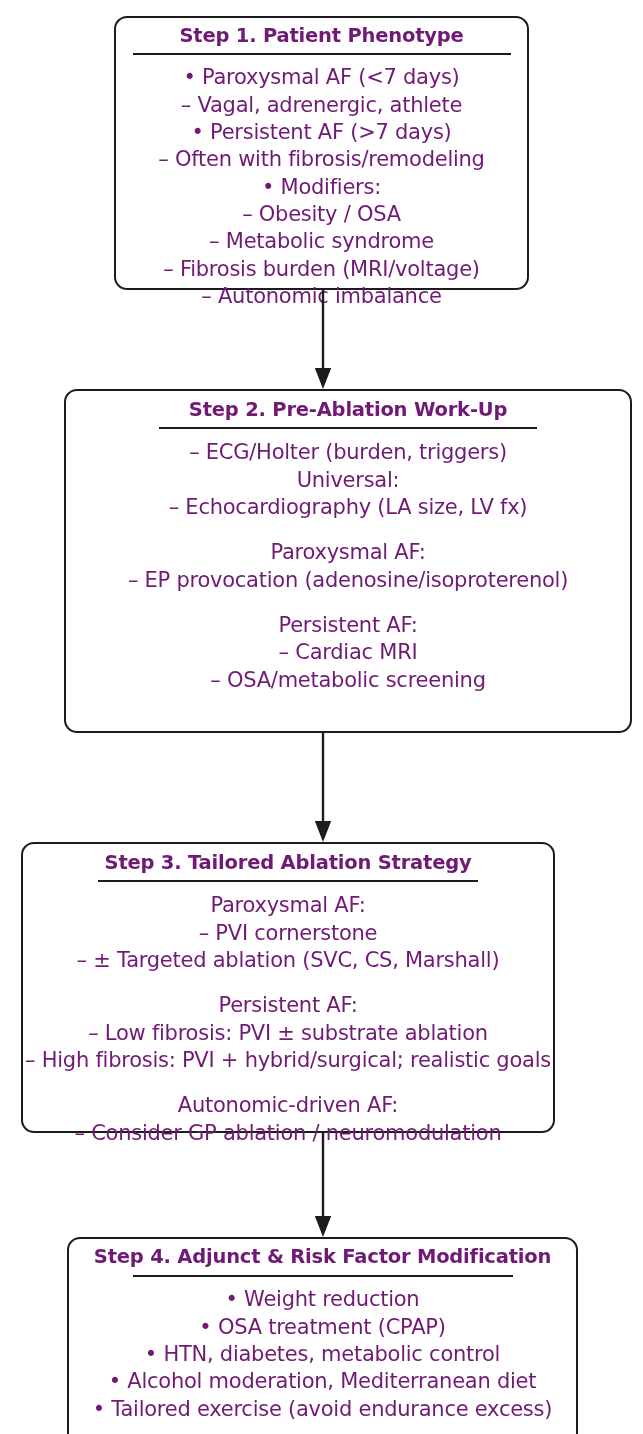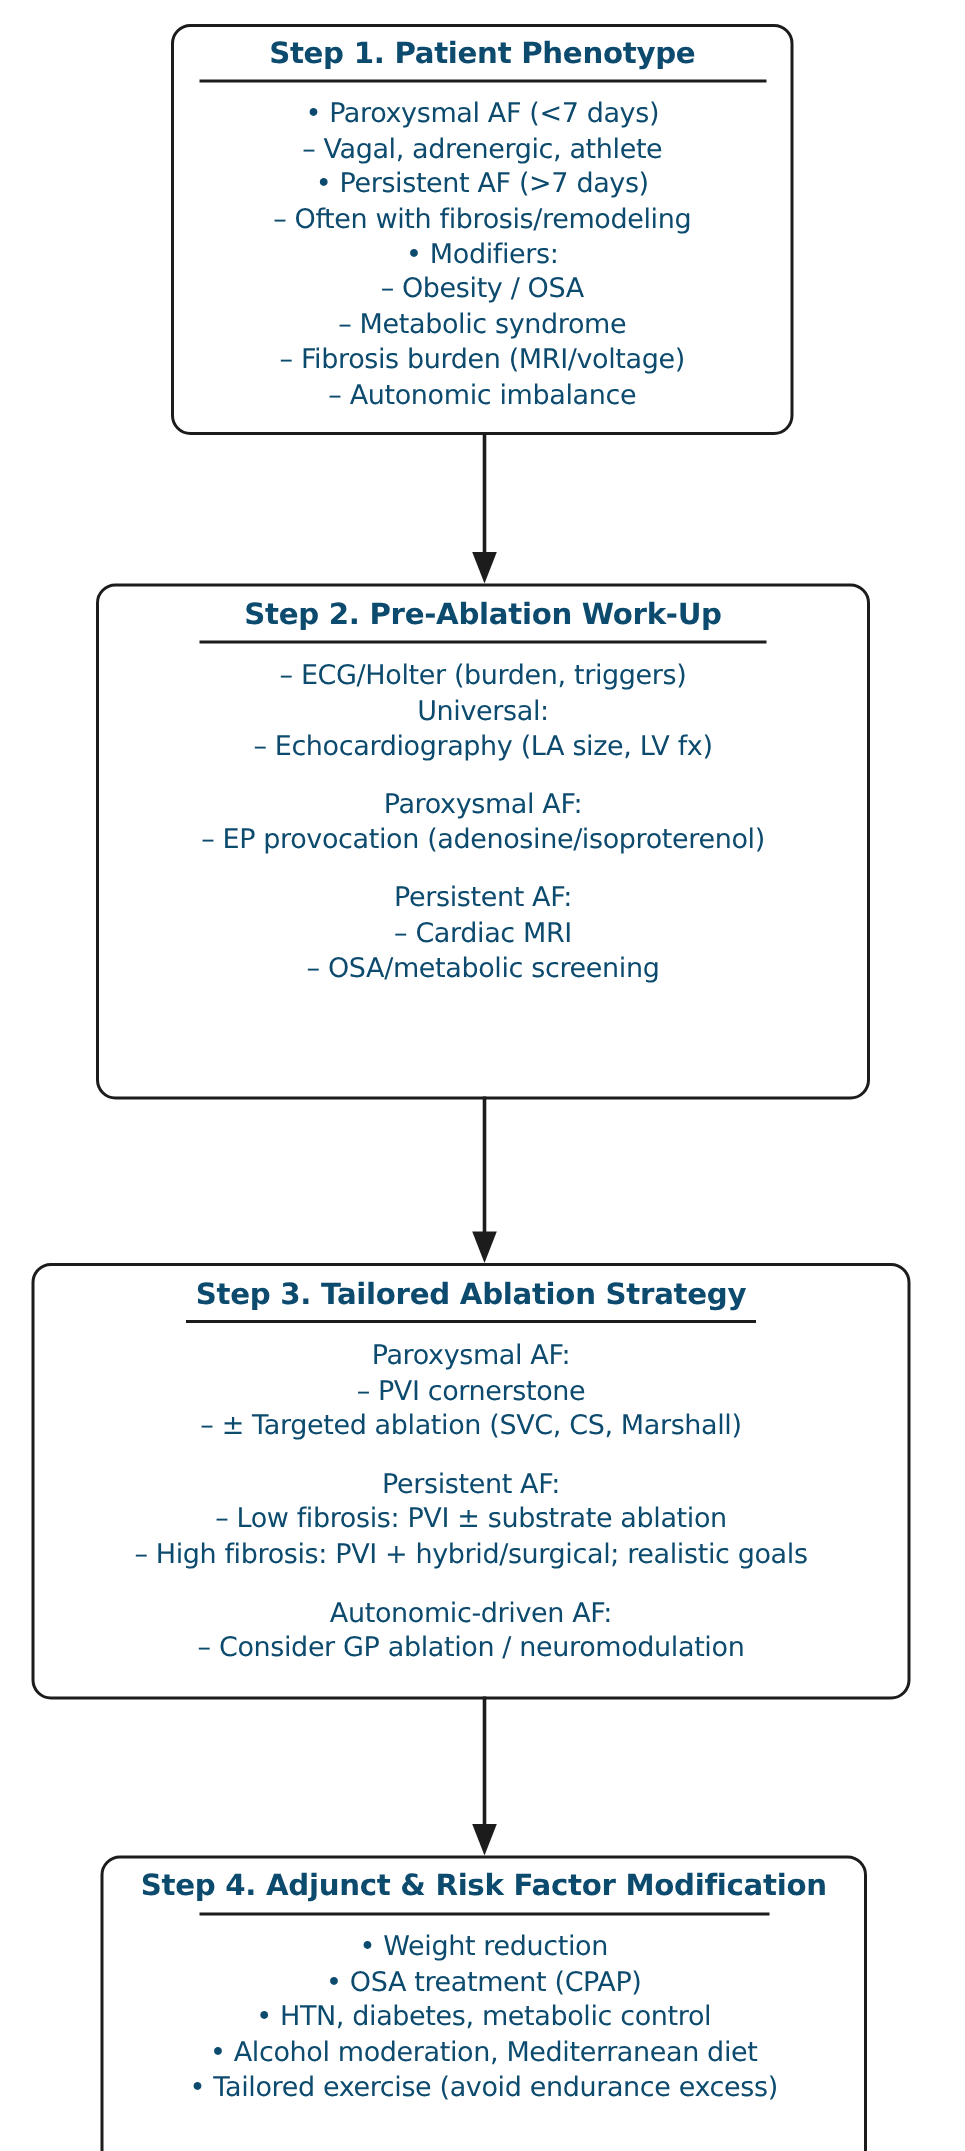--- a/index.html
+++ b/index.html
@@ -7,21 +7,21 @@
     padding: 0;
     background: #ffffff;
   }
   #canvas {
     position: relative;
     width: 643px;
     height: 1434px;
     background: #ffffff;
     overflow: hidden;
     font-family: "DejaVu Sans", sans-serif;
-    color: #0c4a6e;
+    color: #701a75;
   }
 
   .flow-box {
     position: absolute;
     box-sizing: border-box;
     border: 2.2px solid #1c1c1c;
     border-radius: 13px;
     background: #ffffff;
     display: flex;
     flex-direction: column;
@@ -37,32 +37,32 @@
     line-height: 1.15;
   }
 
   .box-rule {
     height: 0;
     border-top: 2.6px solid #1c1c1c;
   }
 
   .box-body {
     text-align: center;
-    font-size: 18px;
+    font-size: 21px;
     line-height: 1.3;
     letter-spacing: -0.25px;
     white-space: nowrap;
   }
   .body-line { display: block; }
   .body-gap { display: block; height: 0.86em; }
 
   
   #box-step-1 { left: 114px; top: 16px;  width: 415px; height: 274px; padding-top: 7px; }
-  #box-step-2 { left: 64px;  top: 389px; width: 516px; height: 344px; padding-top: 8px; }
-  #box-step-3 { left: 21px;  top: 842px; width: 586px; height: 291px; padding-top: 8px; }
+  #box-step-2 { left: 64px;  top: 389px; width: 568px; height: 344px; padding-top: 8px; }
+  #box-step-3 { left: 21px;  top: 842px; width: 534px; height: 291px; padding-top: 8px; }
   #box-step-4 { left: 67px;  top: 1237px;width: 511px; height: 212px; padding-top: 7px; }
 
   #box-step-1 .box-rule { width: 378px; margin: 6px 0 9px; }
   #box-step-2 .box-rule { width: 378px; margin: 6px 0 10px; }
   #box-step-3 .box-rule { width: 380px; margin: 6px 0 10px; }
   #box-step-4 .box-rule { width: 380px; margin: 7px 0 9px; }
 
   
   .connector {
     position: absolute;

